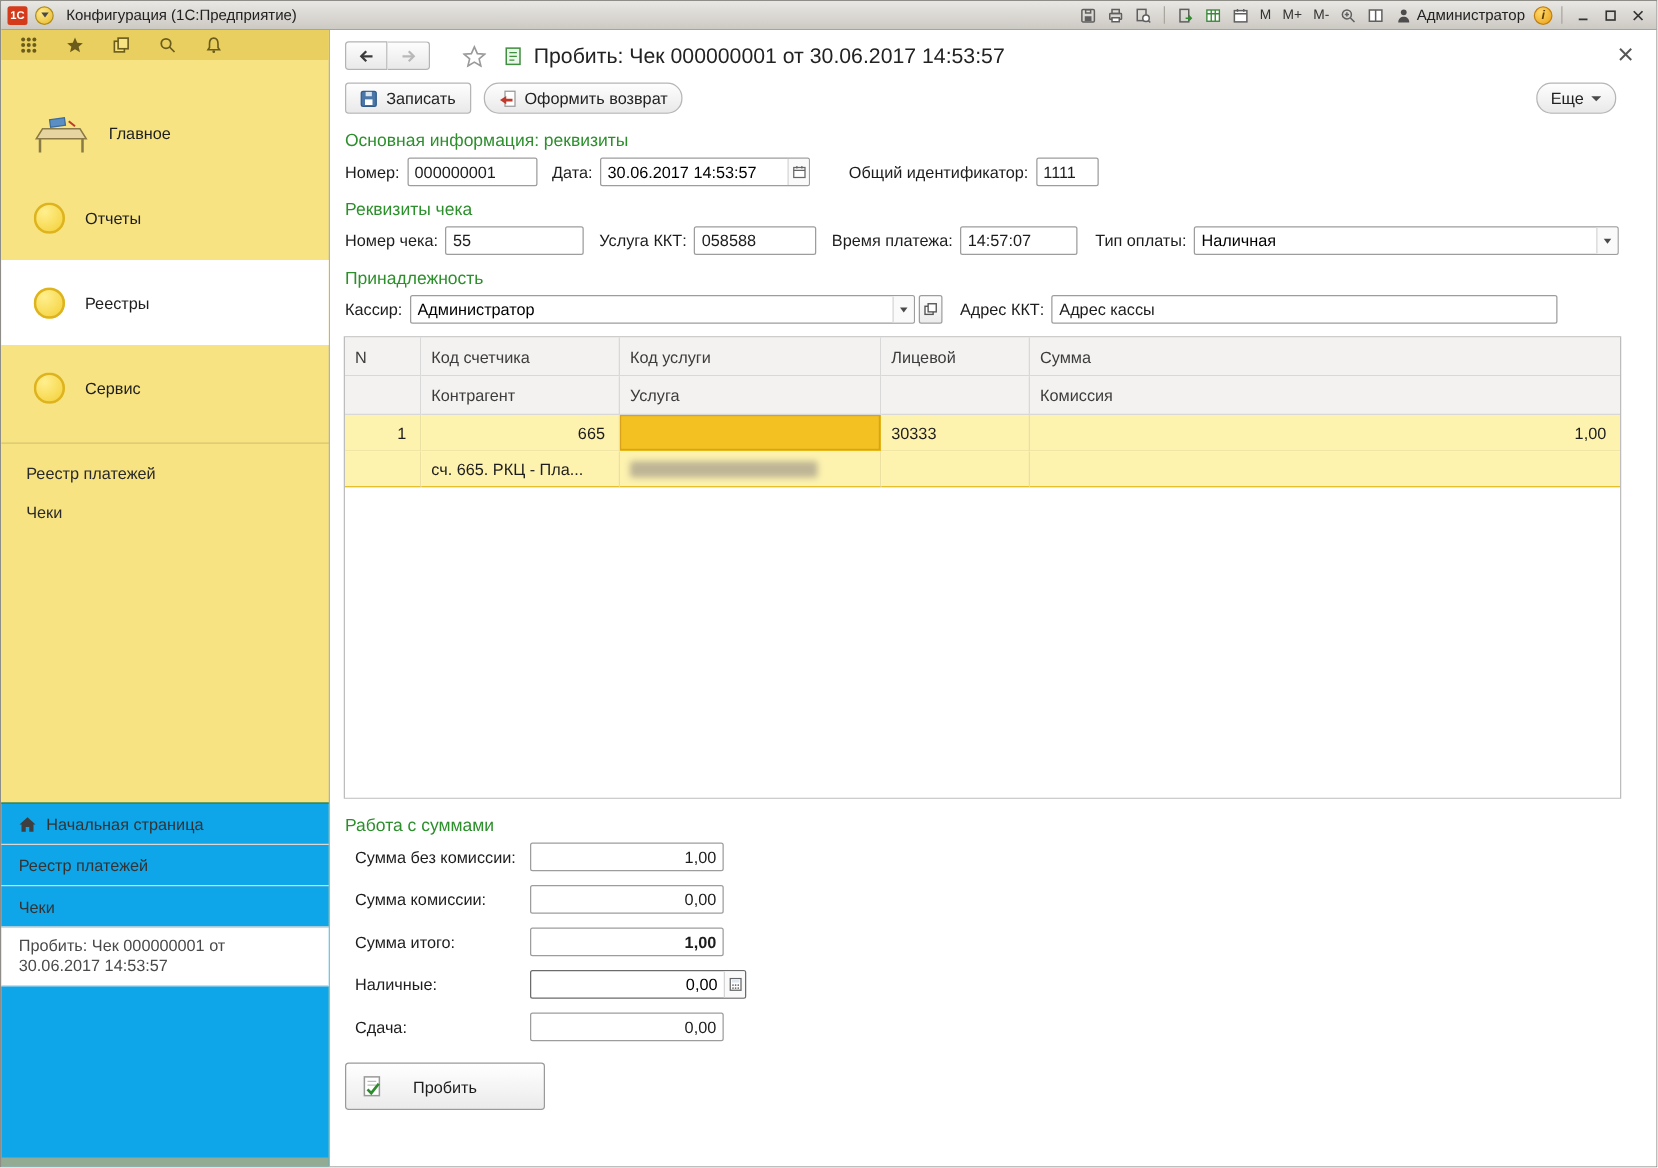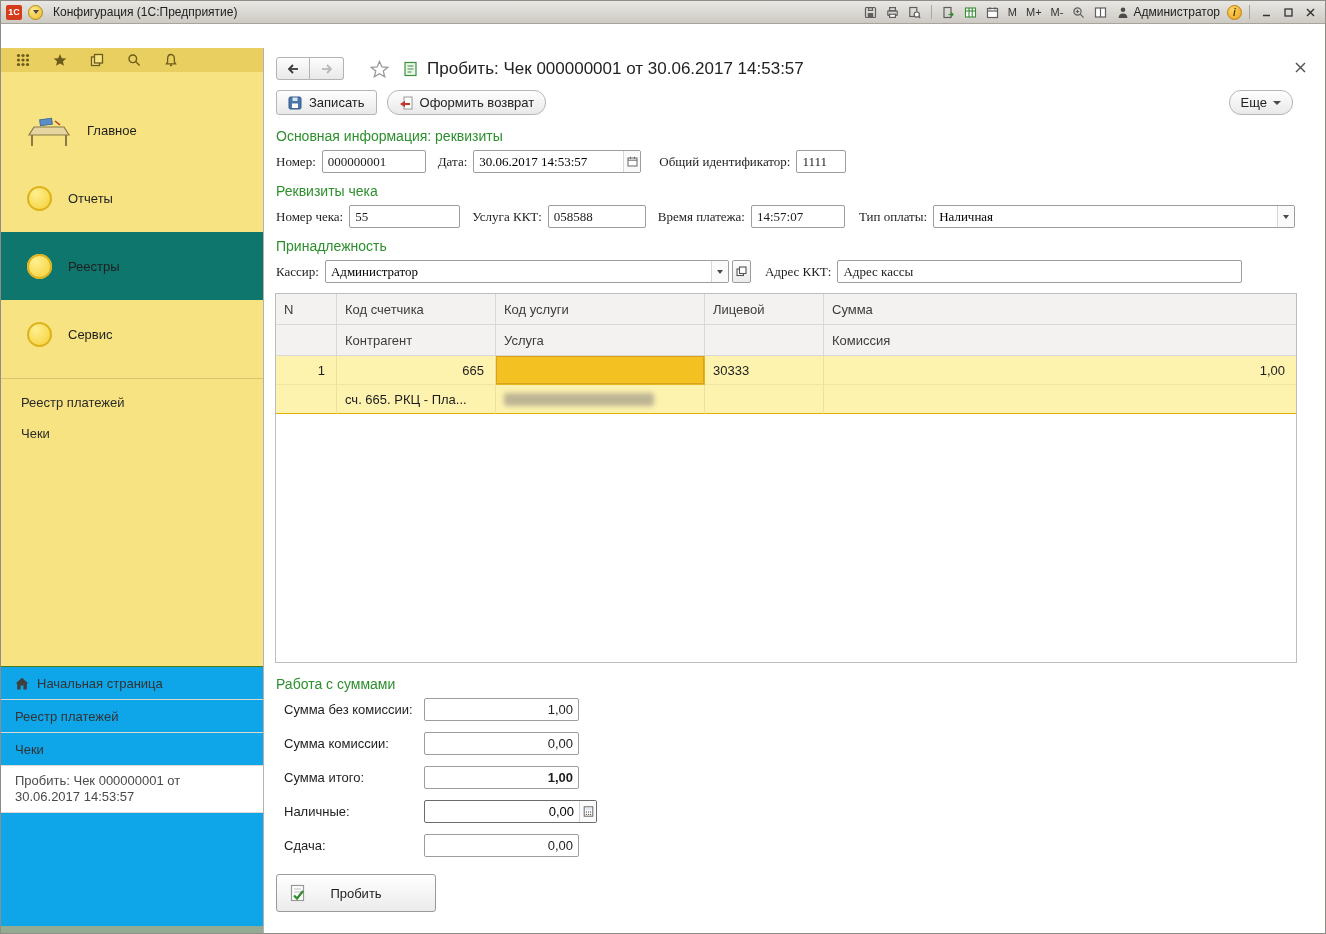--- a/index.html
+++ b/index.html
@@ -1,21 +1,21 @@
 <!DOCTYPE html>
 <html><head>
 <meta charset="utf-8">
 <style>
   * { box-sizing: border-box; margin: 0; padding: 0; }
   html,body { width:1326px; height:934px; overflow:hidden; }
   body {
     font-family: "Liberation Sans", "DejaVu Sans", sans-serif;
     font-size: 13px; color:#1d1d1d; background:#fff; position:relative;
   }
-  .window { width:1326px; height:934px; display:flex; flex-direction:column; border:1px solid #8f8d88;gap:24px; }
+  .window { width:1326px; height:934px; display:flex; flex-direction:column; border:1px solid #8f8d88; }
 
   
   .titlebar {
     height:23px; flex:0 0 23px; display:flex; align-items:center; justify-content:space-between;
     background:linear-gradient(#e9e7e3,#cdcac4); border-bottom:1px solid #a7a49d; padding:0 5px; font-size:12px;
   }
   .tb-left { display:flex; align-items:center; gap:6px; }
   .logo1c { width:16px; height:15px; background:#d43b1b; color:#fff; font-size:9px; font-weight:bold;
     display:inline-flex; align-items:center; justify-content:center; border-radius:2px; }
   .tb-round { width:15px; height:15px; border-radius:50%; background:radial-gradient(circle at 35% 30%,#ffe98a,#e8b92a);
@@ -33,21 +33,21 @@
   .caret.small { border-left-width:3px; border-right-width:3px; border-top-width:4px; }
 
   
   .app-body { flex:1; display:flex; min-height:0; }
 
   
   .sidebar { width:263px; flex:0 0 263px; background:#f7e382; position:relative; border-right:1px solid #b5b2aa; }
   .sb-iconbar { height:24px; background:#e9cf5f; display:flex; align-items:center; gap:23px; padding-left:15px; }
   .sb-sections { padding-top:24px; }
   .sb-item { height:68px; display:flex; align-items:center; gap:16px; padding-left:26px; cursor:default; }
-  .sb-item.active { background:#0f766e; }
+  .sb-item.active { background:#ffffff; }
   .coin { width:25px; height:25px; border-radius:50%; background:radial-gradient(circle at 35% 30%,#ffef8e,#f2cc2e);
     box-shadow: inset 0 0 0 2px #ddb31f; flex:0 0 25px; }
   .sb-label { font-size:13px; color:#1f1f1f; }
   .sb-links { margin-top:10px; border-top:1px solid rgba(0,0,0,0.13); padding-top:8px; }
   .sb-link { padding:8px 0 8px 20px; font-size:13px; color:#2a2a2a; }
   .sb-bottom { position:absolute; left:0; right:0; top:618px; bottom:0; background:#0ea5e9; border-top:1px solid #4d7c0f; }
   .sb-b-row { min-height:33px; display:flex; align-items:center; gap:8px; padding:0 14px; border-bottom:1px solid #dbd8d3; color:#333; font-size:13px; }
   .sb-b-row.active { background:#fff; min-height:47px; align-items:flex-start; padding-top:7px; color:#4a4a4a; line-height:16px; }
   .sb-b-row.active .two-line { width:230px; white-space:normal; }
   .sb-green-edge { position:absolute; left:0; right:0; bottom:0; height:7px; background:#93ab93; }
@@ -65,21 +65,21 @@
   .form-title { margin-left:9px; font-size:17px; color:#222; white-space:nowrap; }
   .close-x { position:absolute; top:13px; right:18px; display:inline-flex; cursor:default; }
 
   .toolbar { display:flex; align-items:center; padding:8px 35px 9px 12px; position:relative; }
   .btn { display:inline-flex; align-items:center; gap:7px; border:1px solid #b5b5b5; border-radius:3px;
     background:linear-gradient(#fefefe,#e9e9e9); padding:0 11px; font-size:13px; height:25px; color:#222; }
   .btn + .btn { margin-left:10px;border-radius:12px; }
   .btn-more { position:absolute; right:32px; gap:6px; }
 
   .sec { color:#2c8f2c; font-size:14px; margin:4px 0 6px 12px; }
-  .frow { display:flex; align-items:center; margin:0 30px 10px 12px;font-family:Liberation Serif, serif; }
+  .frow { display:flex; align-items:center; margin:0 30px 10px 12px; }
   .frow label { margin-right:6px; white-space:nowrap; color:#1d1d1d; }
   .txt { height:23px; border:1px solid #9d9d9d; border-radius:2px; padding:0 5px; font:inherit; background:#fff; color:#1d1d1d; }
   .igroup { display:flex; align-items:stretch; height:23px; border:1px solid #9d9d9d; border-radius:2px; background:#fff; overflow:hidden; }
   .igroup input { border:none; outline:none; flex:1; padding:0 5px; font:inherit; min-width:0; background:transparent; }
   .igroup .ibtn { width:17px; display:flex; align-items:center; justify-content:center; border-left:1px solid #d6d6d6; background:#fafafa; }
   .sqbtn { width:19px; height:23px; border:1px solid #9d9d9d; border-radius:2px; background:linear-gradient(#fdfdfd,#ececec);
     display:inline-flex; align-items:center; justify-content:center; margin-left:3px; }
 
   
   .grid { margin:2px 30px 0 11px; width:1022px; border:1px solid #bdbdbd; display:grid;
@@ -388,21 +388,21 @@
           <input value="30.06.2017 14:53:57" style="">
           <span class="ibtn">
             <svg width="11" height="11" viewBox="0 0 11 11" fill="none" stroke="#666" stroke-width="1">
                 <rect x="1" y="2" width="9" height="8" fill="#fff"></rect>
                 <line x1="1" y1="4.2" x2="10" y2="4.2"></line>
                 <line x1="3.5" y1="0.8" x2="3.5" y2="2.8"></line>
                 <line x1="7.5" y1="0.8" x2="7.5" y2="2.8"></line>
               </svg>
           </span>
         </span>
-        <label style="margin-left:18px">Общий идентификатор:</label>
+        <label style="margin-left:31px">Общий идентификатор:</label>
         <input class="txt" style="width: 50px;" value="1111">
       </div>
 
       <div class="sec">Реквизиты чека</div>
       <div class="frow">
         <label>Номер чека:</label>
         <input class="txt" style="width: 111px;" value="55">
         <label style="margin-left:12px">Услуга ККТ:</label>
         <input class="txt" style="width: 98px;" value="058588">
         <label style="margin-left:12px">Время платежа:</label>

